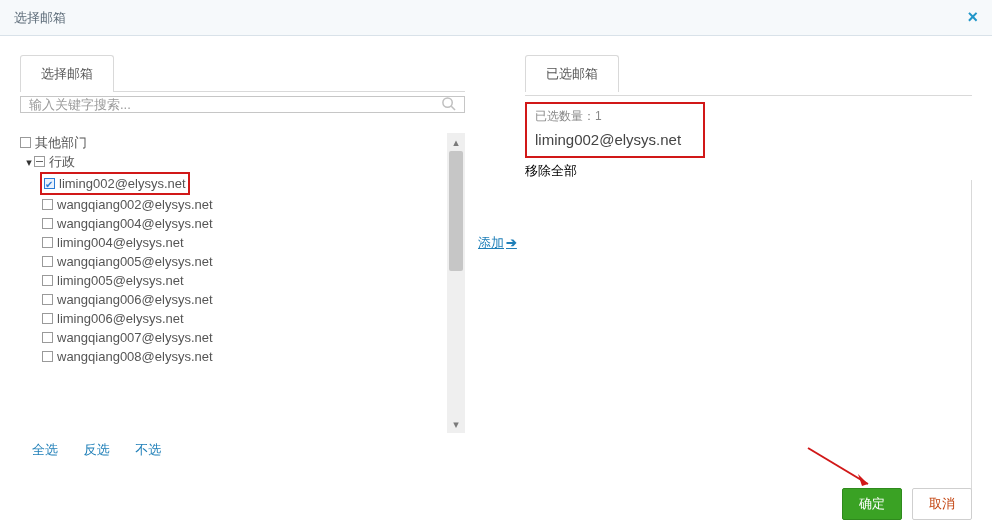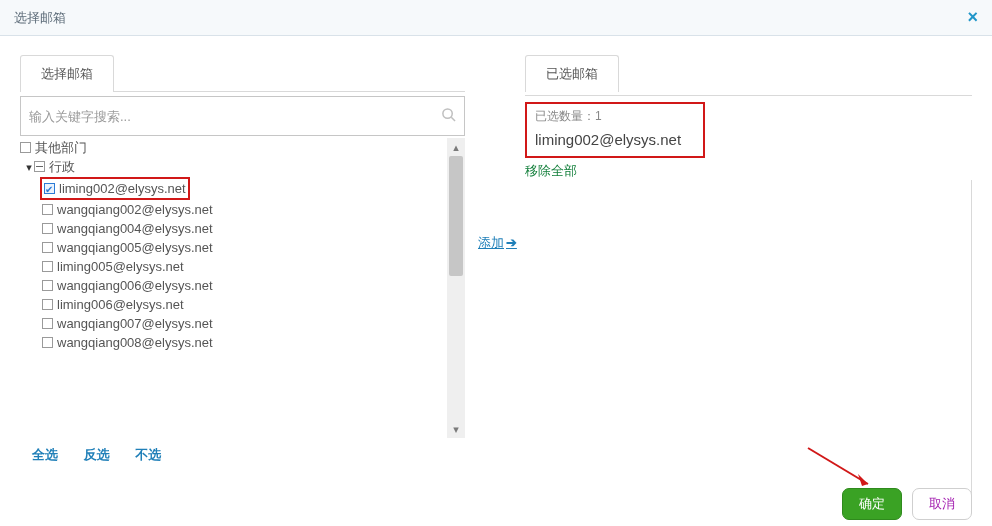--- a/index.html
+++ b/index.html
@@ -64,38 +64,38 @@
     top: 1px;
     z-index: 2;
   }
   .left-content {
     border-top: 1px solid #d9d9d9;
     padding-top: 0;
   }
   .search-row {
     margin-top: 4px;
     border: 1px solid #c6c6c6;
-    height: 40px;
+    height: 17px;
     display: flex;
     align-items: center;
     padding: 0 8px;
     background: #fff;
   }
   .search-row input {
     flex: 1;
     border: none;
     outline: none;
     font-size: 13px;
     color: #888;
     background: transparent;
   }
   .search-row input::placeholder { color: #9a9a9a; }
   .search-icon { color: #bfbfbf; font-size: 15px; }
   .tree-wrap {
-    margin-top: 2px;
+    margin-top: 20px;
     height: 300px;
     position: relative;
     display: flex;
   }
   .tree {
     flex: 1;
     overflow: hidden;
     font-size: 13px;
     color: #555;
     line-height: 19px;
@@ -169,21 +169,20 @@
   .select-actions {
     margin-top: 8px;
     padding-left: 12px;
     font-size: 13px;
   }
   .select-actions a {
     color: #1f7fb8;
     text-decoration: none;
     margin-right: 22px;
     cursor: pointer;
-    font-weight: bold;
   }
   
   .add-link {
     position: absolute;
     left: 478px;
     top: 234px;
     color: #1f7fb8;
     font-size: 13px;
     text-decoration: underline;
     cursor: pointer;
@@ -208,52 +207,52 @@
   .sel-count {
     font-size: 12px;
     color: #888;
   }
   .sel-item {
     margin-top: 6px;
     font-size: 15px;
     color: #444;
   }
   .remove-all {
-    color: #15803d;
+    color: #000000;
     font-size: 13px;
     cursor: pointer;
     padding-top: 4px;
   }
   .right-list-area {
     border-right: 1px solid #d9d9d9;
     height: 320px;
   }
   
   .footer {
     position: absolute;
     bottom: 6px;
     right: 20px;
     display: flex;
     gap: 10px;
   }
   .btn {
     padding: 6px 16px;
     font-size: 13px;
-    border-radius: 7px;
+    border-radius: 2px;
     cursor: pointer;
     font-family: Liberation Mono, monospace;
   }
   .btn-ok {
     background: #3aa224;
     color: #fff;
     border: 1px solid #2f8a1d;
   }
   .btn-cancel {
     background: #fff;
-    color: #a21caf;
+    color: #c2410c;
     border: 1px solid #cfcfcf;
   }
   
   .anno-arrow {
     position: absolute;
     right: 108px;
     bottom: 32px;
     width: 80px;
     height: 50px;
     pointer-events: none;
@@ -287,20 +286,21 @@
         </div>
 
         <div class="tree-wrap">
           <div class="tree" id="tree">
               <ul>
                 <li class="dep0"><span class="chkbox"></span><span>其他部门</span></li>
                 <li class="dep1"><span class="caret">▾</span><span class="chkbox minus"></span><span>行政</span><ul>
                     <li class="dep2"><span class="highlight-box"><span class="chkbox checked"></span><span>liming002@elysys.net</span></span></li>
                     <li class="dep2"><span class="chkbox"></span><span>wangqiang002@elysys.net</span></li>
                     <li class="dep2"><span class="chkbox"></span><span>wangqiang004@elysys.net</span></li>
+                    <li class="dep2"><span class="chkbox"></span><span>liming004@elysys.net</span></li>
                     <li class="dep2"><span class="chkbox"></span><span>wangqiang005@elysys.net</span></li>
                     <li class="dep2"><span class="chkbox"></span><span>liming005@elysys.net</span></li>
                     <li class="dep2"><span class="chkbox"></span><span>wangqiang006@elysys.net</span></li>
                     <li class="dep2"><span class="chkbox"></span><span>liming006@elysys.net</span></li>
                     <li class="dep2"><span class="chkbox"></span><span>wangqiang007@elysys.net</span></li>
                     <li class="dep2"><span class="chkbox"></span><span>wangqiang008@elysys.net</span></li>
                   </ul></li>
               </ul>
             </div>
           <div class="scrollbar">

